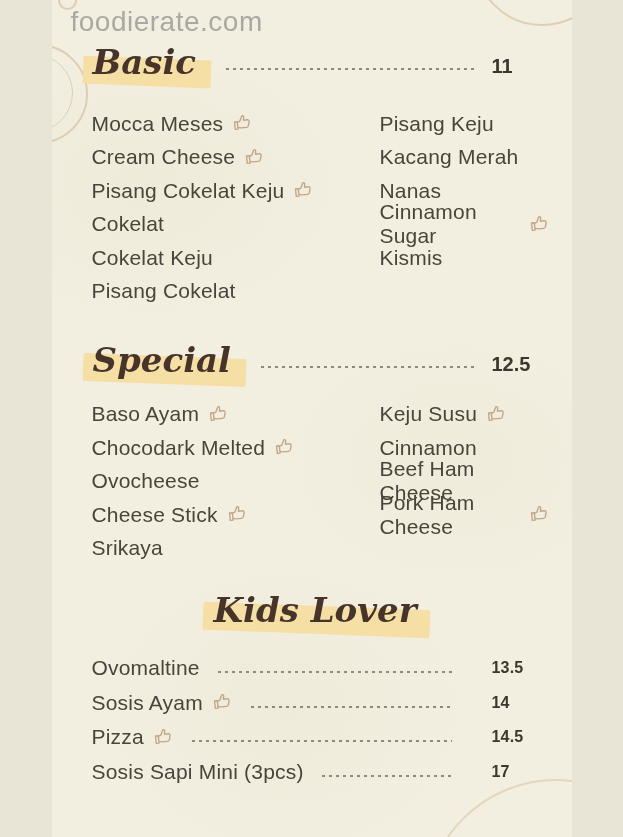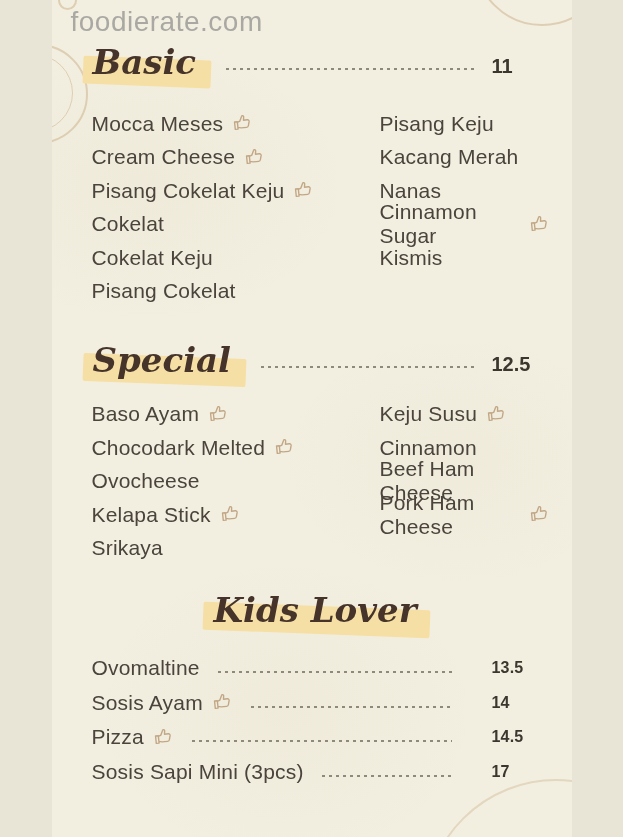--- a/index.html
+++ b/index.html
@@ -224,21 +224,21 @@
               </svg>
             </span>
           </li>
 
           <li class="menu-item">
             <span class="item-label">Ovocheese</span>
 
           </li>
 
           <li class="menu-item">
-            <span class="item-label">Kelapa Stick</span>
+            <span class="item-label">Cheese Stick</span>
             <span class="thumb">
               <svg viewBox="0 0 24 24">
                 <path d="M3 10.5h3.2V19H3zM6.2 11.2l3-1.2L11.6 5c.5-1.3 2.4-.9 2.4.5l-.6 4h4.4c1.2 0 2.1 1.1 1.8 2.3l-1.3 4.6c-.3 1-1.2 1.6-2.2 1.6H9.8l-3.6-1z"></path>
               </svg>
             </span>
           </li>
 
           <li class="menu-item">
             <span class="item-label">Srikaya</span>
 

